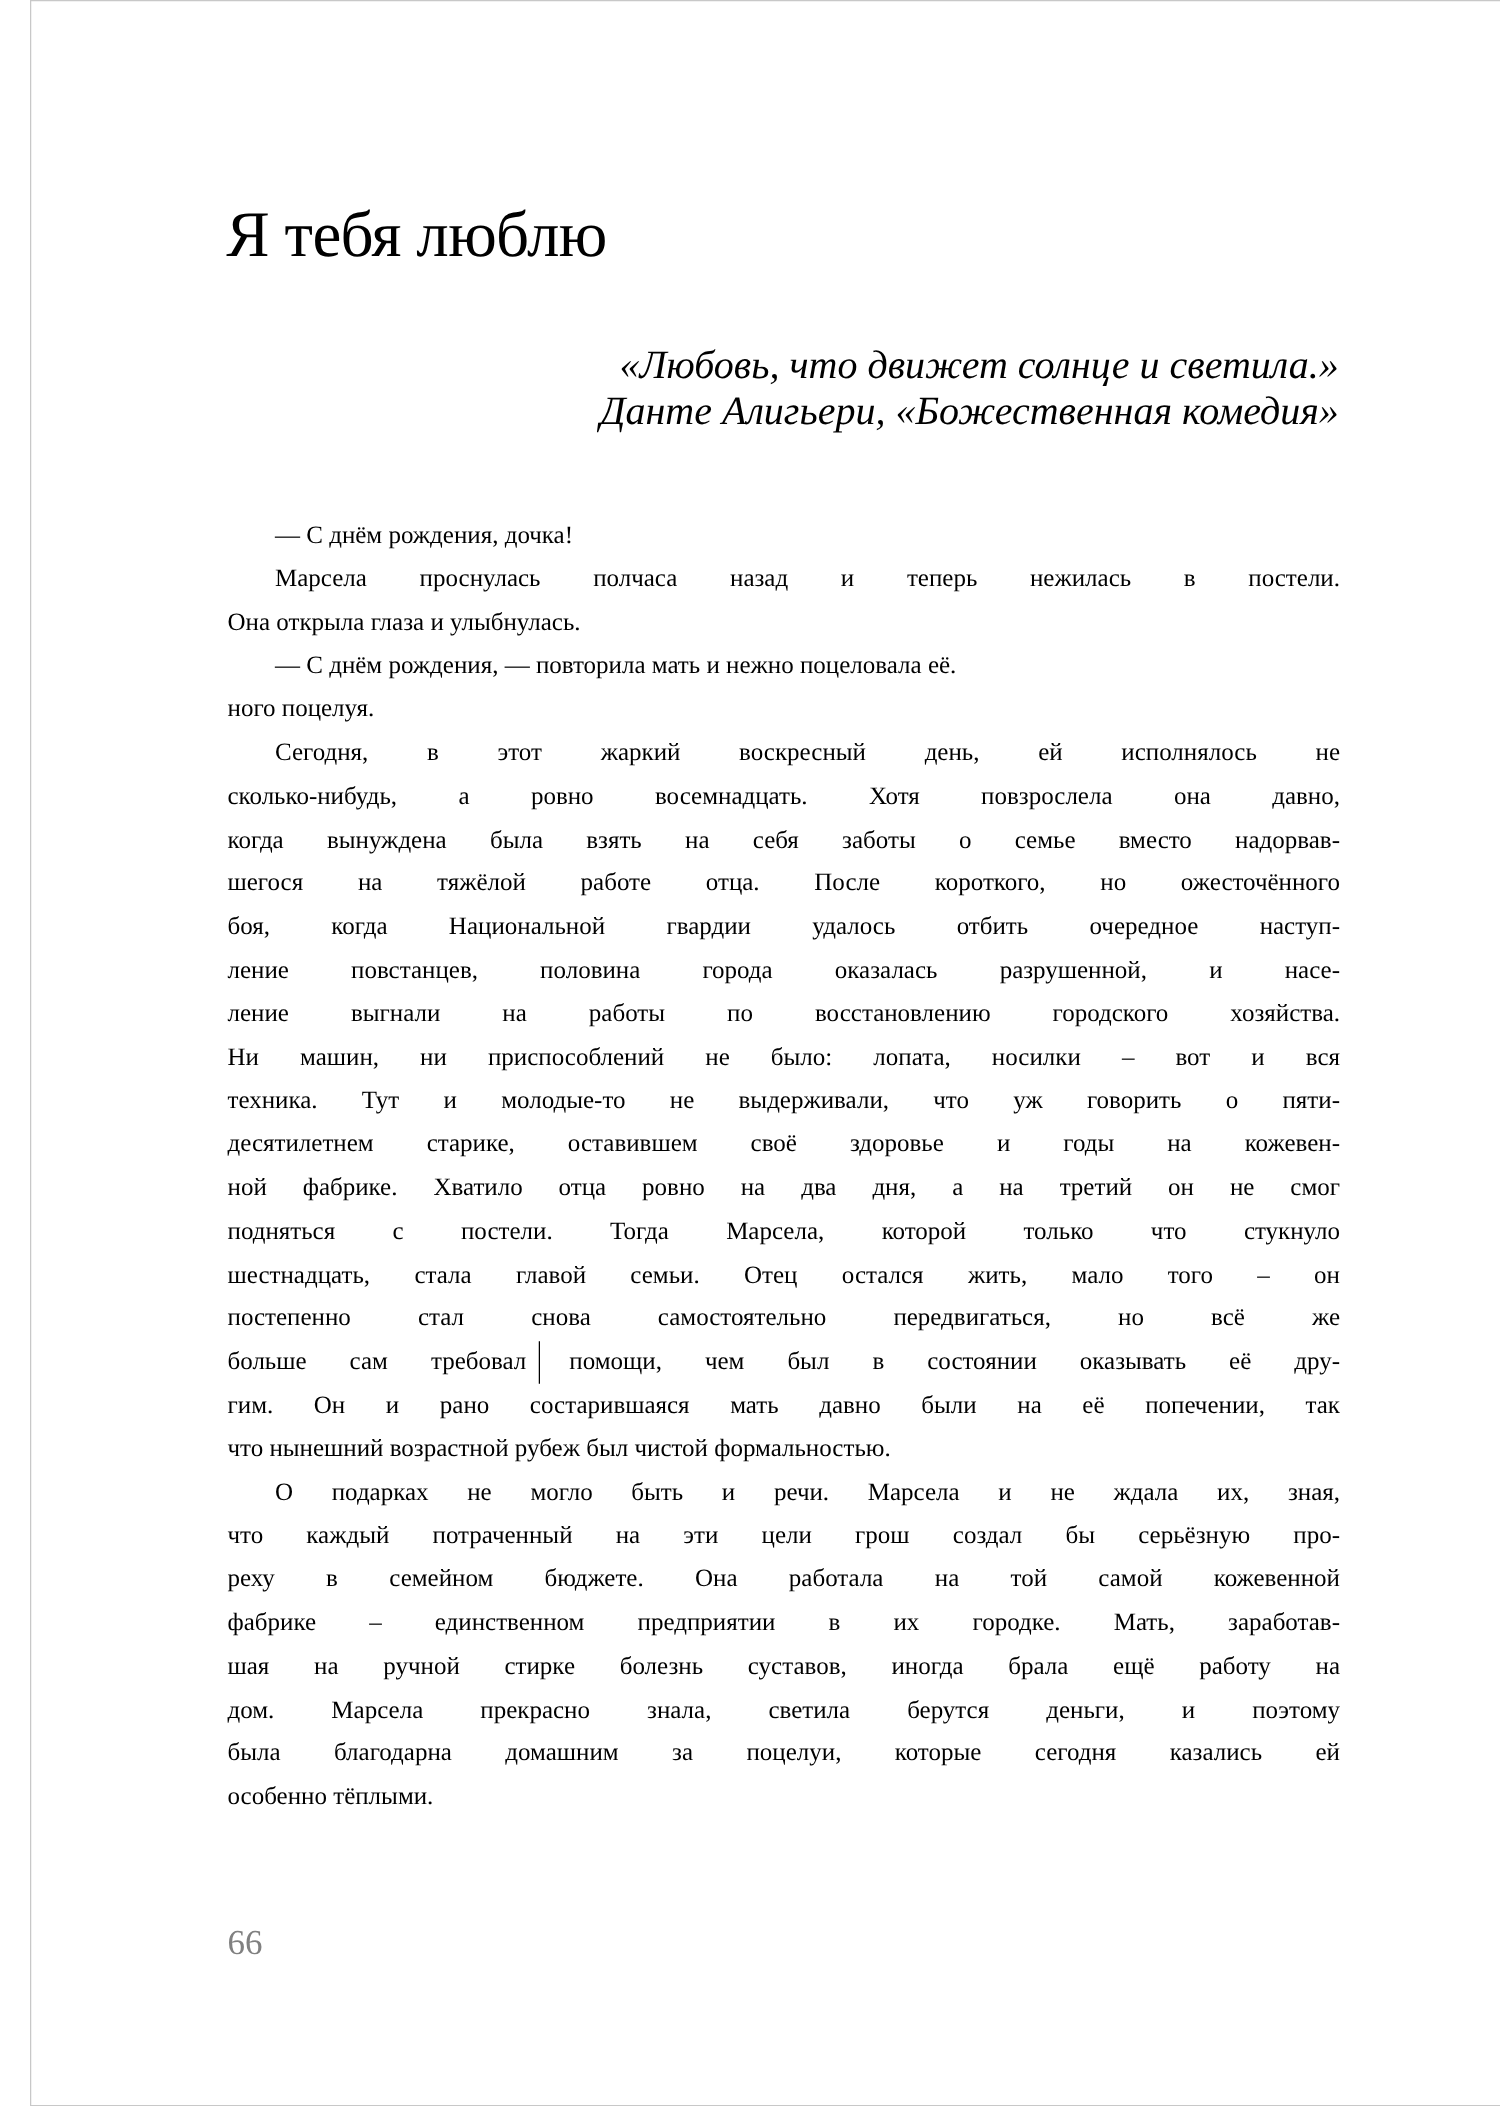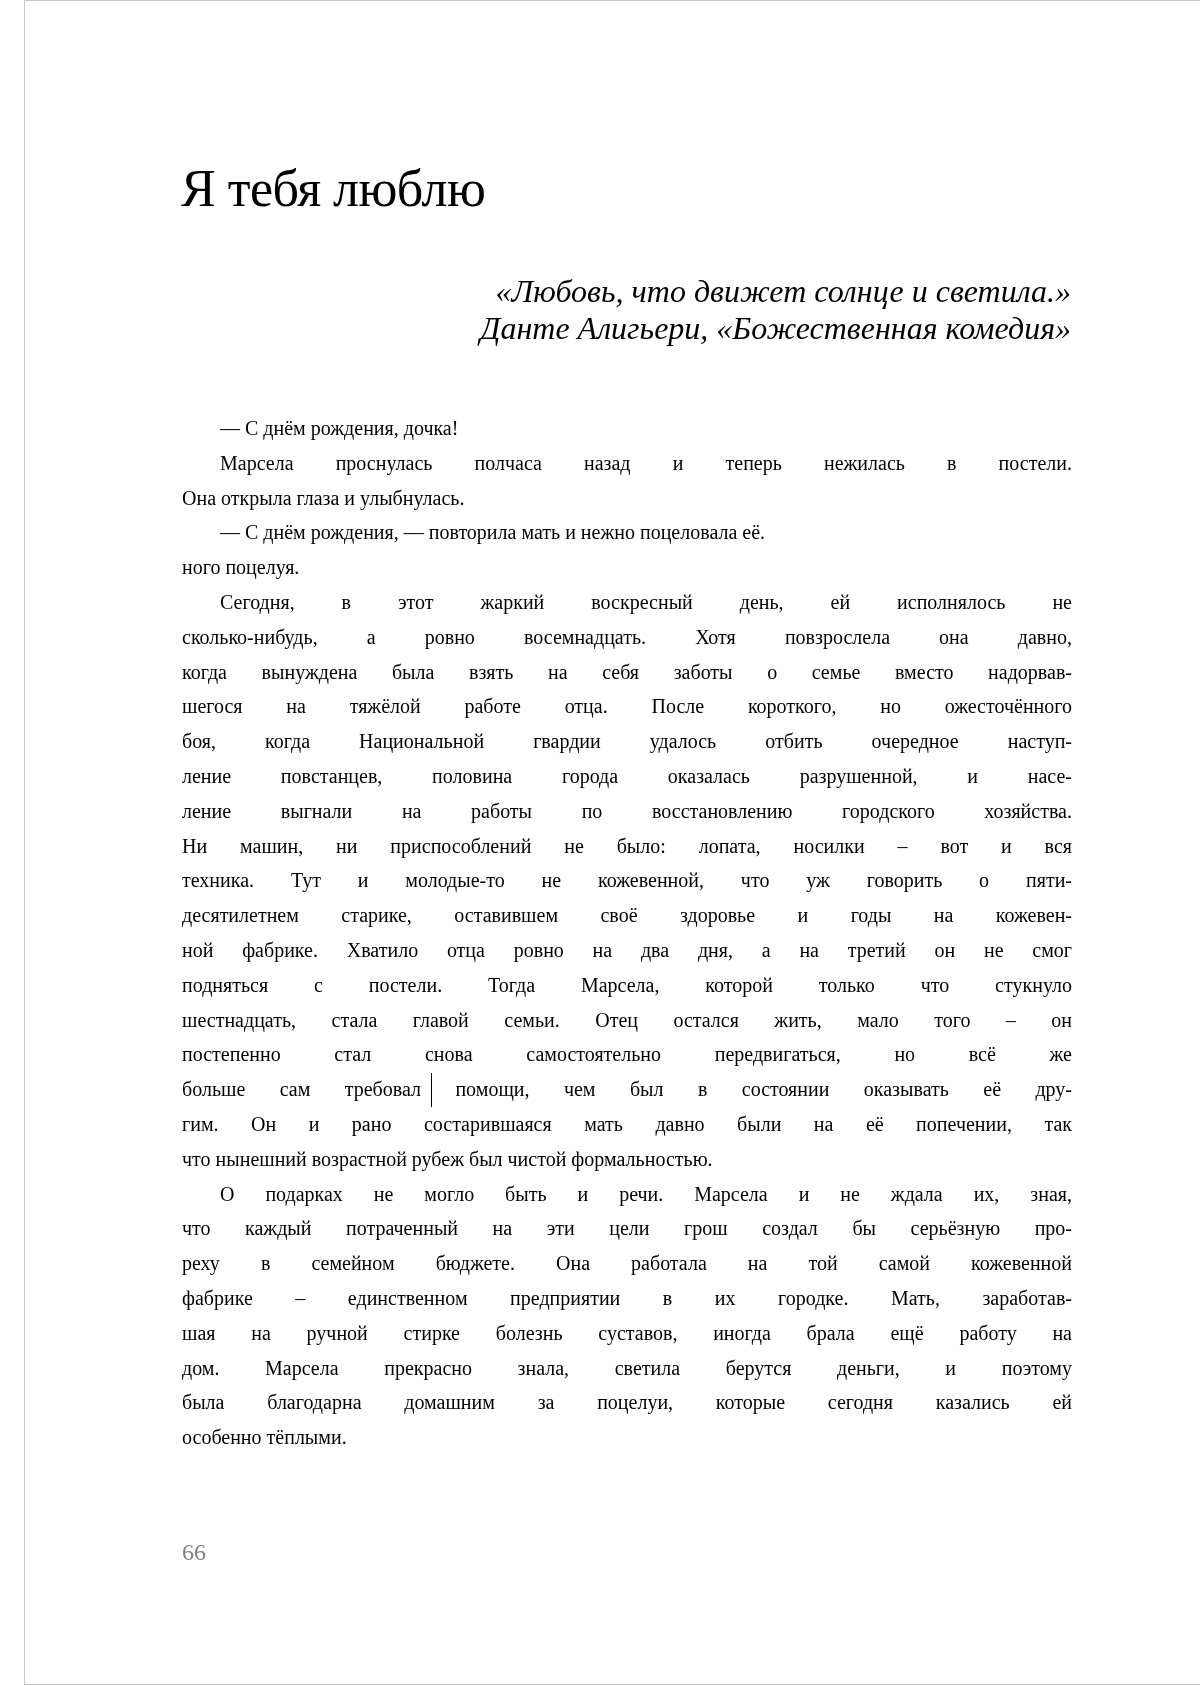--- a/index.html
+++ b/index.html
@@ -21,21 +21,21 @@
   .body-text {
     position: absolute; left: 157px; top: 410px; width: 890px;
     font-family: "Liberation Serif", serif; font-size: 20px; line-height: 34.8px;
     color: #000;
   }
   .line { display: block; height: 34.8px; white-space: nowrap; text-align: justify; text-align-last: justify; }
   .line.last { text-align: left; text-align-last: left; }
   .line.indent { padding-left: 38px; }
   .page-number {
     position: absolute; left: 157px; top: 1538px;
-    font-family: "Liberation Serif", serif; font-size: 24px; color: #808080;
+    font-family: "Liberation Serif", serif; font-size: 28px; color: #808080;
   }
   .cursor {
     position: absolute; left: 406px; top: 1072px; width: 1px; height: 34px; background: #000;
   }
 </style>
 </head>
 <body>
 
 <div class="page">
   <div class="title">Я тебя люблю</div>
@@ -52,21 +52,21 @@
       <span class="line indent last">— С днём рождения, — повторила мать и нежно поцеловала её.</span>
       <span class="line last">ного поцелуя.</span>
       <span class="line indent" style="word-spacing: 0px;">Сегодня, в этот жаркий воскресный день, ей исполнялось не</span>
       <span class="line" style="word-spacing: 0px;">сколько-нибудь, а ровно восемнадцать. Хотя повзрослела она давно,</span>
       <span class="line" style="word-spacing: 0px;">когда вынуждена была взять на себя заботы о семье вместо надорвав-</span>
       <span class="line" style="word-spacing: 0px;">шегося на тяжёлой работе отца. После короткого, но ожесточённого</span>
       <span class="line" style="word-spacing: 0px;">боя, когда Национальной гвардии удалось отбить очередное наступ-</span>
       <span class="line" style="word-spacing: 0px;">ление повстанцев, половина города оказалась разрушенной, и насе-</span>
       <span class="line" style="word-spacing: 0px;">ление выгнали на работы по восстановлению городского хозяйства.</span>
       <span class="line" style="word-spacing: 0px;">Ни машин, ни приспособлений не было: лопата, носилки – вот и вся</span>
-      <span class="line" style="word-spacing: 0px;">техника. Тут и молодые-то не кожевенной, что уж говорить о пяти-</span>
+      <span class="line" style="word-spacing: 0px;">техника. Тут и молодые-то не выдерживали, что уж говорить о пяти-</span>
       <span class="line" style="word-spacing: 0px;">десятилетнем старике, оставившем своё здоровье и годы на кожевен-</span>
       <span class="line" style="word-spacing: 0px;">ной фабрике. Хватило отца ровно на два дня, а на третий он не смог</span>
       <span class="line" style="word-spacing: 0px;">подняться с постели. Тогда Марсела, которой только что стукнуло</span>
       <span class="line" style="word-spacing: 0px;">шестнадцать, стала главой семьи. Отец остался жить, мало того – он</span>
       <span class="line" style="word-spacing: 0px;">постепенно стал снова самостоятельно передвигаться, но всё же</span>
       <span class="line" style="word-spacing: 0px;">больше сам требовал помощи, чем был в состоянии оказывать её дру-</span>
       <span class="line" style="word-spacing: 0px;">гим. Он и рано состарившаяся мать давно были на её попечении, так</span>
       <span class="line last">что нынешний возрастной рубеж был чистой формальностью.</span>
       <span class="line indent" style="word-spacing: 0px;">О подарках не могло быть и речи. Марсела и не ждала их, зная,</span>
       <span class="line" style="word-spacing: 0px;">что каждый потраченный на эти цели грош создал бы серьёзную про-</span>

